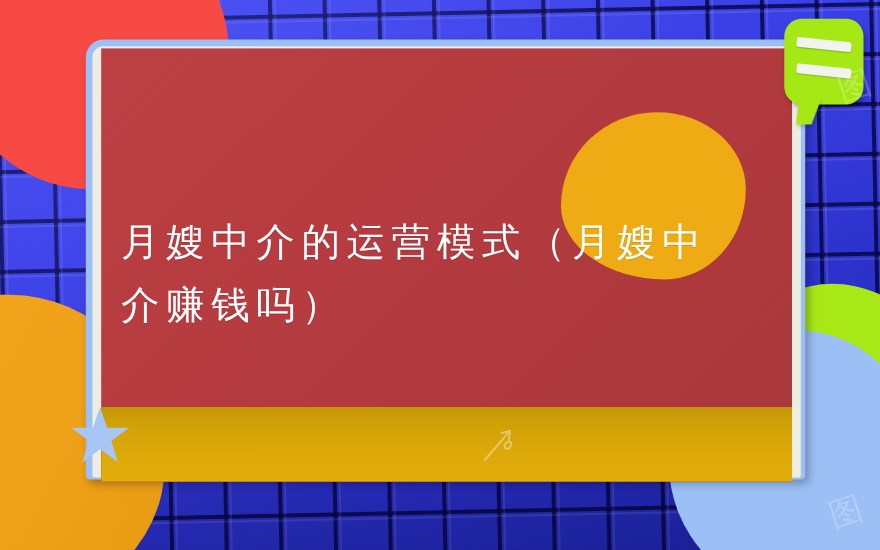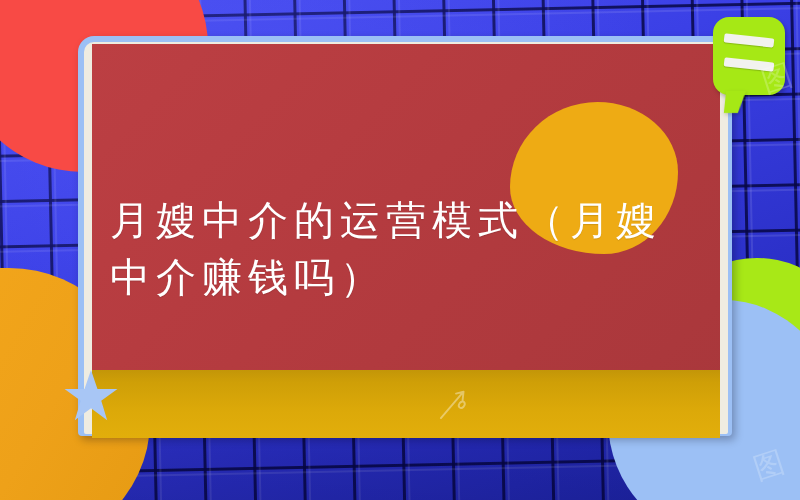--- a/index.html
+++ b/index.html
@@ -170,22 +170,22 @@
     opacity: 0.38;
   }
 
   
   .headline {
     position: absolute;
     left: 18px;
     top: 148px;
     width: 560px;
     color: #ffffff;
-    font-family: Liberation Sans, sans-serif;
-    font-size: 40px;
+    font-family: Liberation Serif, serif;
+    font-size: 35px;
     line-height: 57px;
     letter-spacing: 6px;
     font-weight: 400;
     white-space: pre-wrap;
     text-shadow: 0 1px 1px rgba(0,0,0,0.12);
   }
 
   
   .wm {
     position: absolute;

